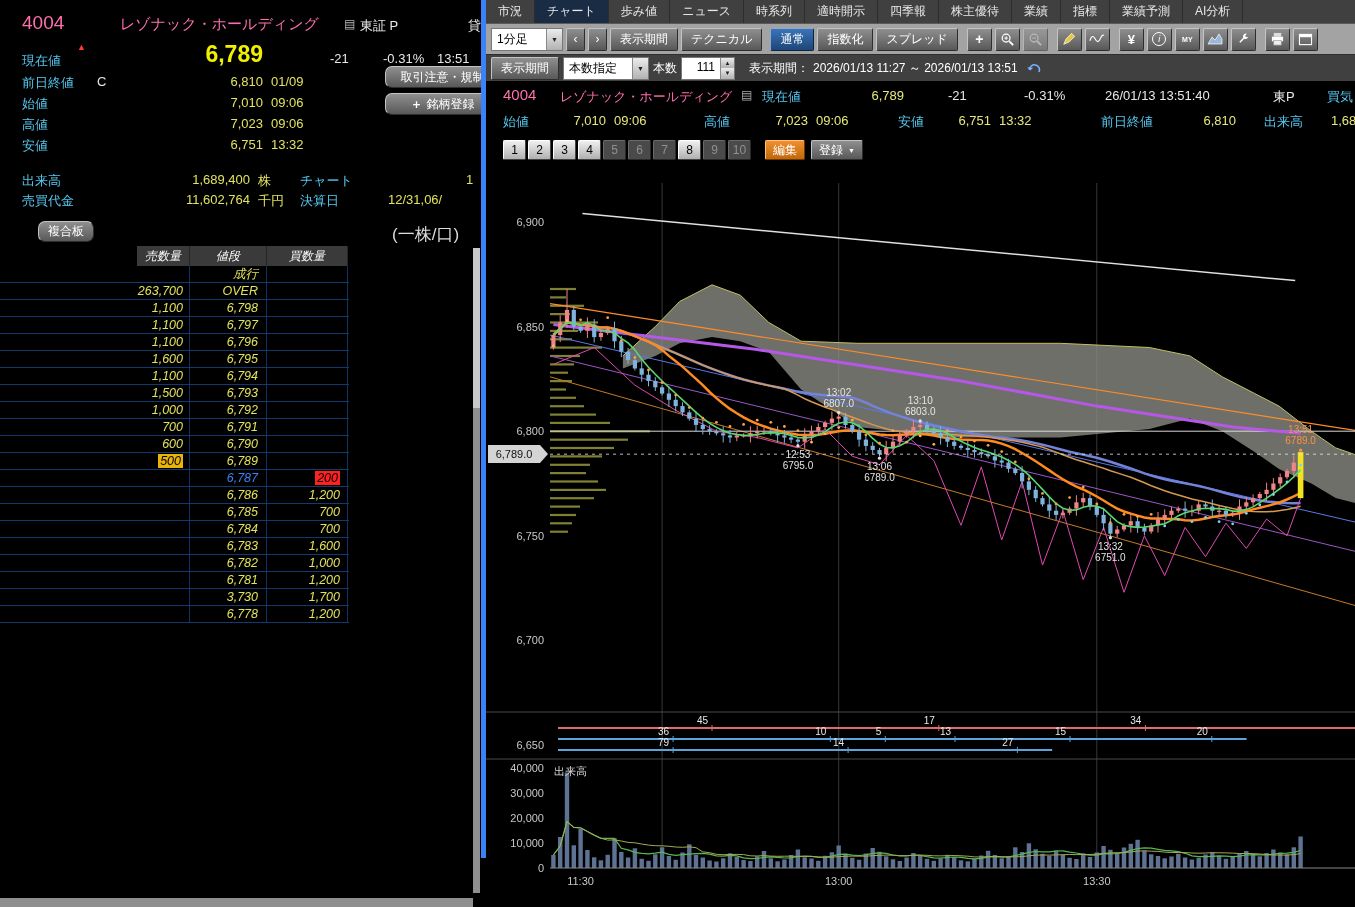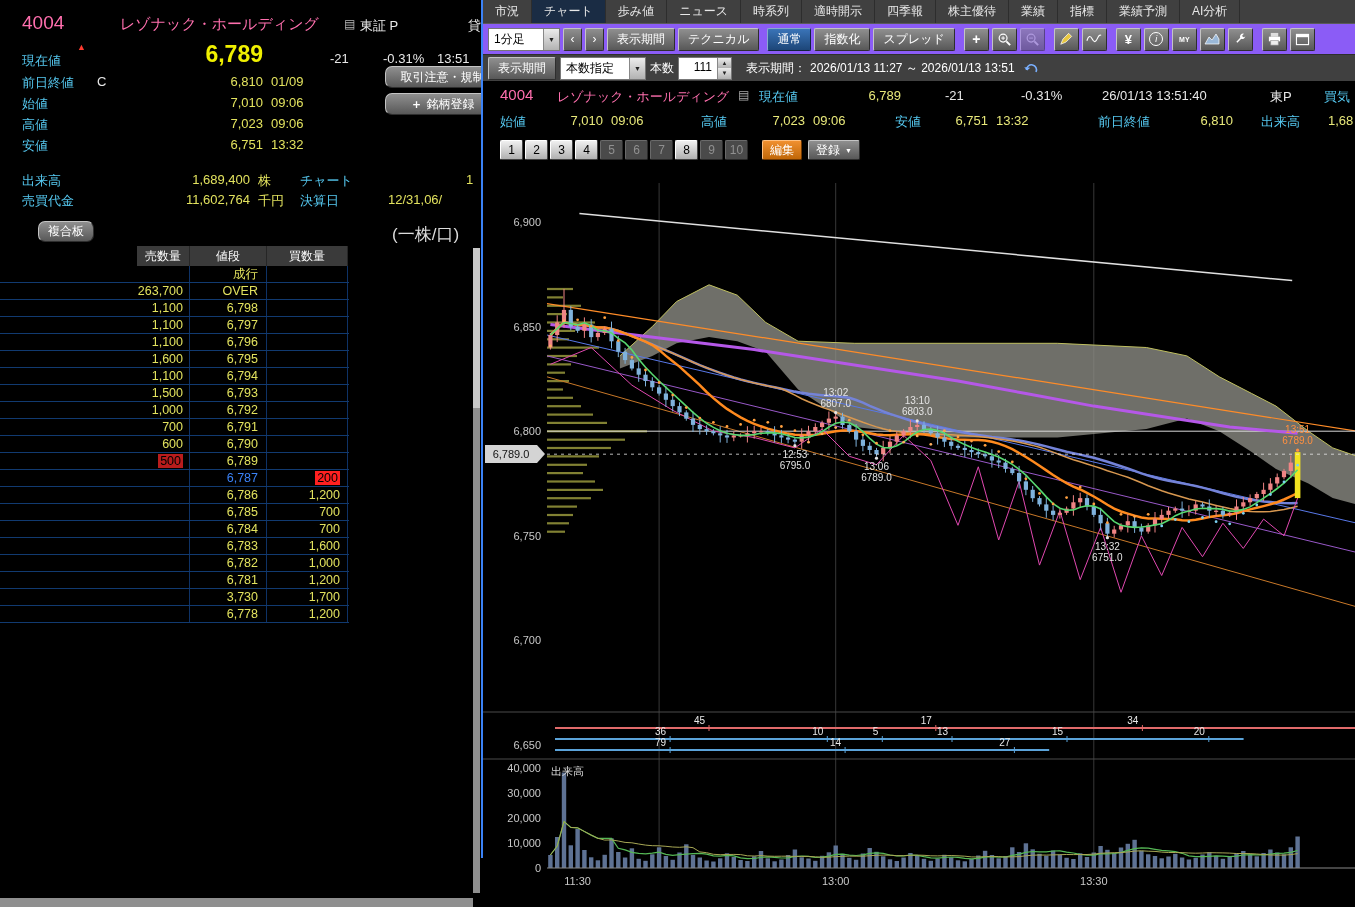--- a/index.html
+++ b/index.html
@@ -21,41 +21,41 @@
   .big-price{left:130px;top:41px;width:133px;text-align:right;color:#f0f000;font-size:23px;font-weight:bold;}
   .rval{text-align:right;}
   .gbtn{background:linear-gradient(#8f8f8f,#585858);border:1px solid;border-color:#c4c4c4 #2e2e2e #2e2e2e #c4c4c4;
         color:#fff;font-size:12px;display:flex;align-items:center;justify-content:center;border-radius:7px;cursor:default;margin-left:30px;}
   .btn-caution{left:355px;top:66px;width:113px;height:20px;}
   .btn-register{left:355px;top:93px;width:113px;height:20px;gap:4px;}
   .btn-register .plus{font-size:12px;font-weight:bold;color:#fff;}
   .btn-composite{left:8px;top:221px;width:54px;height:19px;}
   .pershare{left:392px;top:223px;color:#dcdcdc;font-size:17px;}
   
-  .board{position:absolute;left:0;top:246px;width:456px;}
+  .board{position:absolute;left:0;top:246px;width:456px;font-style:italic;}
   .bheader{display:grid;grid-template-columns:137px 53px 77px 81px;width:349px;height:20px;}
   .bh{background:#3a3a3a;color:#fff;font-size:12px;display:flex;align-items:center;justify-content:center;border-right:1px solid #262626;}
   .bh0{background:transparent;border:none;}
   .brow{display:grid;grid-template-columns:190px 77px 81px;width:349px;height:16px;border-bottom:1px solid #113a70;}
   .bcell{font-size:12.5px;line-height:16px;color:#e2e25e;text-align:right;border-right:1px solid #0e3266;overflow:hidden;}
   .bsell{padding-right:6px;}
   .bprice{padding-right:8px;}
   .bbuy{padding-right:7px;}
   .pred{color:#3b82f6;}
-  .hl-green{background:#b91c1c;color:#000;padding:0 2px;text-align:right;}
+  .hl-green{background:#eab308;color:#000;padding:0 2px;text-align:right;}
   .hl-red{background:#ff2020;color:#000;padding:0 2px;}
   .vscroll{position:absolute;left:473px;top:248px;width:7px;height:645px;background:#8f8f8f;}
   .vscroll .thumb{position:absolute;left:0;top:0;width:7px;height:160px;background:#c8c8c8;}
   .hscroll{position:absolute;left:0;top:898px;width:473px;height:9px;background:#8f8f8f;}
   
-  .rwin{position:absolute;left:481px;top:0;width:874px;height:858px;background:#000;border-left:2px solid #3b82f6;box-sizing:border-box;}
+  .rwin{position:absolute;left:481px;top:0;width:874px;height:858px;background:#000;border-left:5px solid #3b82f6;box-sizing:border-box;}
   .rtabs{display:flex;height:23px;background:#404040;}
   .rtab{padding:0 12px;line-height:23px;font-size:12px;color:#e8e8e8;border-right:1px solid #2d2d2d;}
   .rtab.active{background:#1a2c44;}
-  .tb1{height:30px;background:#8b5cf6;border-top:1px solid #5a5a5a;display:flex;align-items:center;gap:3px;padding:0 5px;}
+  .tb1{height:30px;background:#a3a3a3;border-top:1px solid #5a5a5a;display:flex;align-items:center;gap:3px;padding:0 5px;}
   .tb2{height:26px;background:#404040;border-top:1px solid #2e2e2e;display:flex;align-items:center;gap:4px;padding:0 5px;}
   .tbtn{height:21px;padding:0 9px;display:flex;align-items:center;justify-content:center;
         background:linear-gradient(#8f8f8f,#585858);border:1px solid;border-color:#c4c4c4 #2e2e2e #2e2e2e #c4c4c4;
         color:#fff;font-size:12px;border-radius:2px;}
   .tbtn.blue{background:linear-gradient(#3a74b8,#1d4678);border-color:#88aacc #10243c #10243c #88aacc;}
   .tbtn.icon{width:23px;padding:0;}
   .tbtn.dim{opacity:.55;}
   .tbtn.narrow{width:17px;padding:0;}
   .wsel{height:21px;background:#fff;border:1px solid #777;display:flex;align-items:stretch;font-size:12px;color:#000;}
   .wsel .txt{padding:2px 5px 0 5px;}

